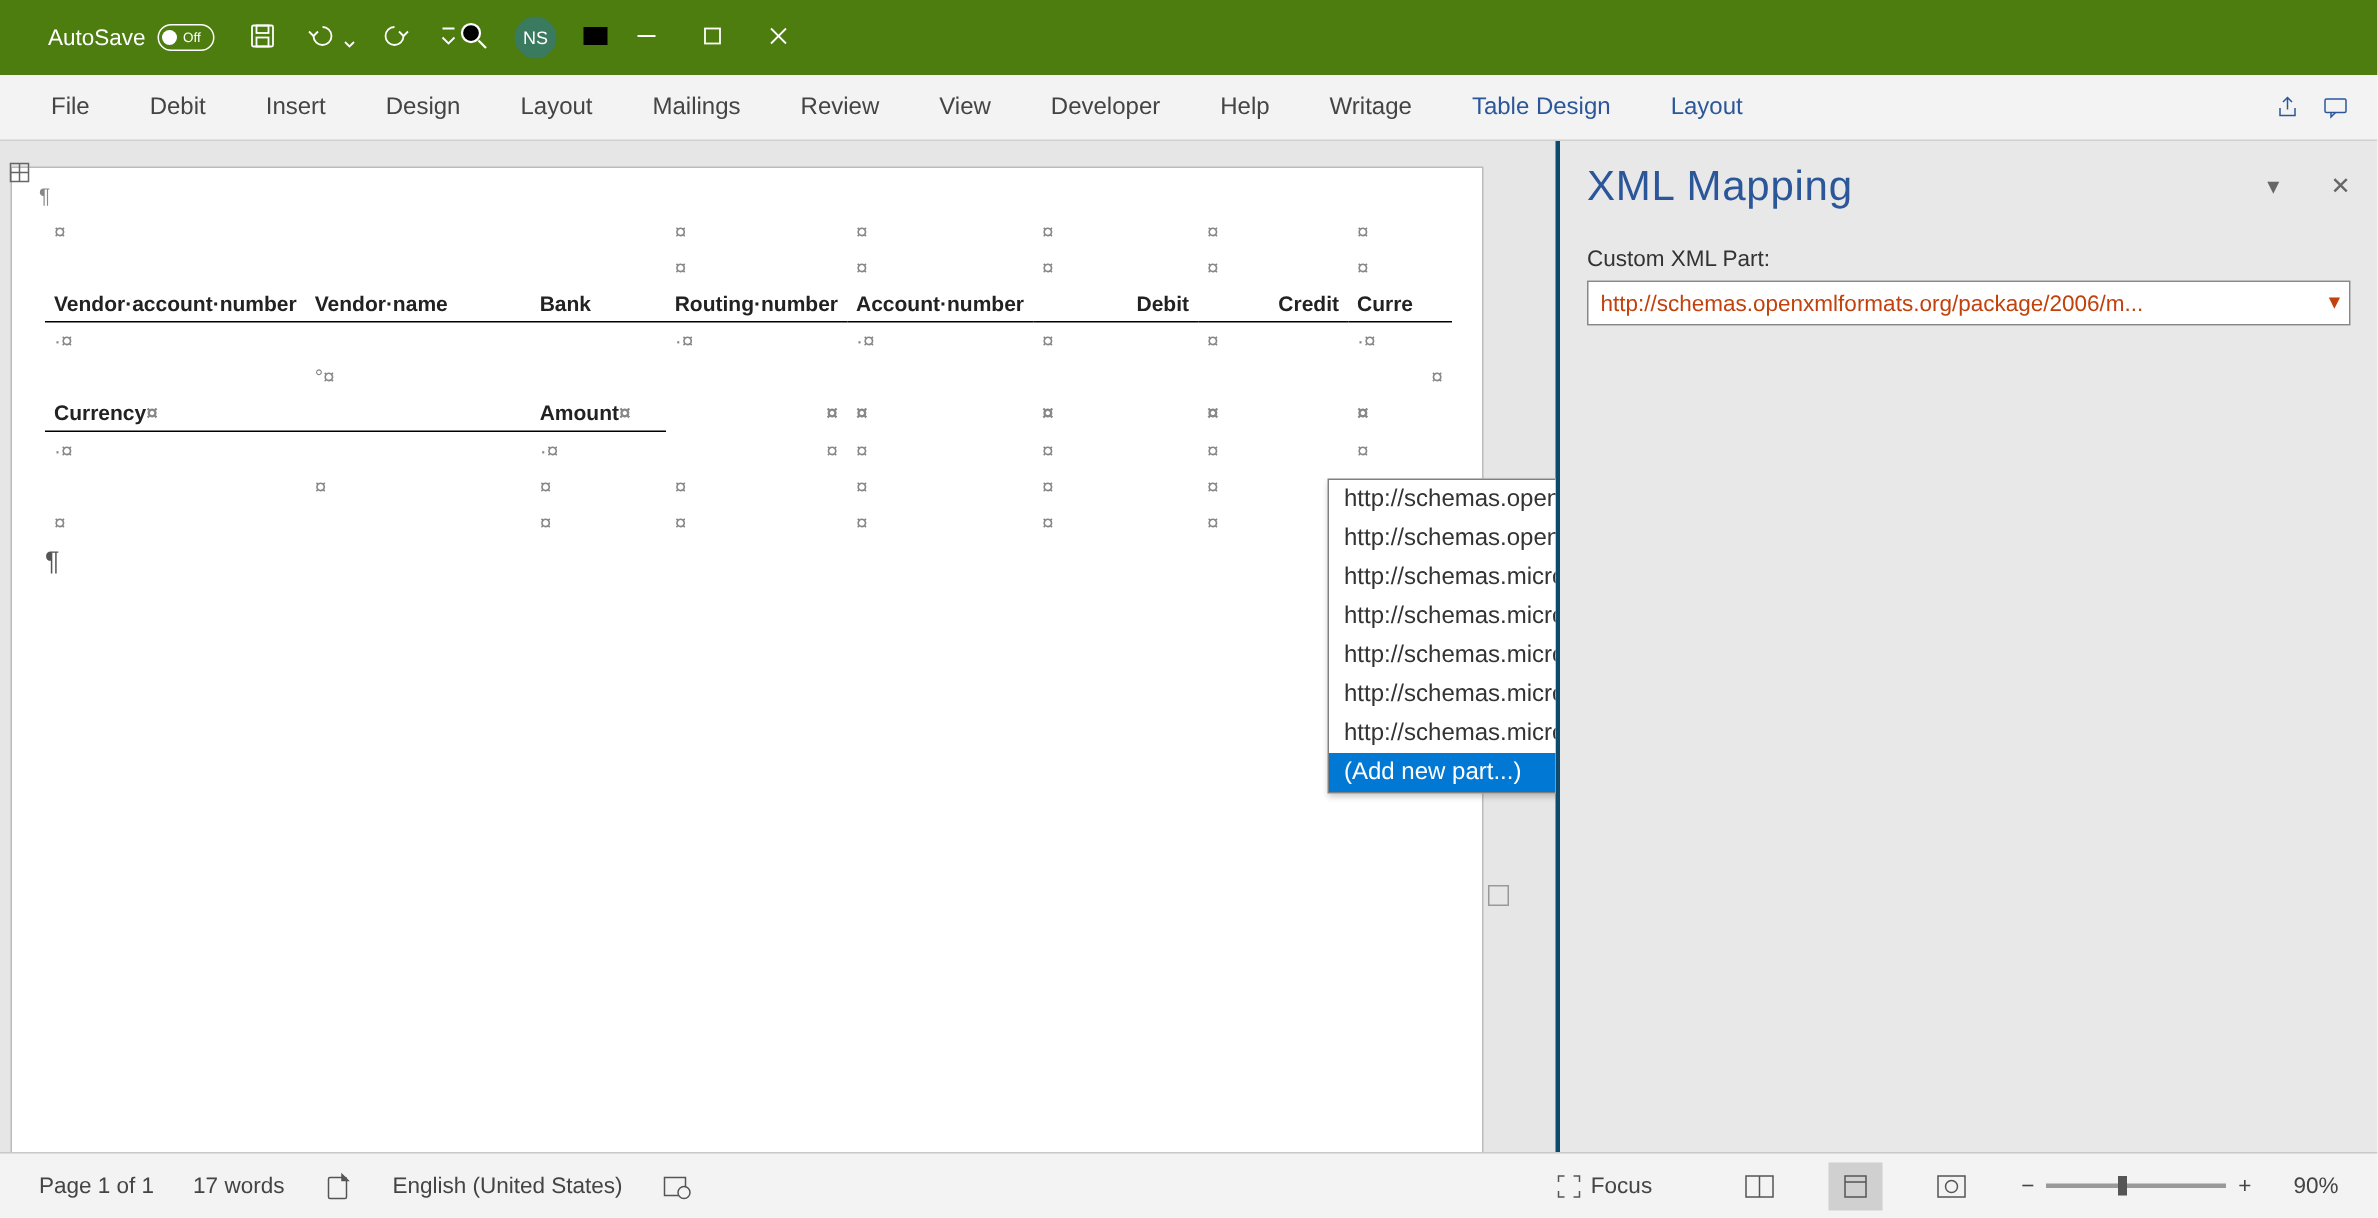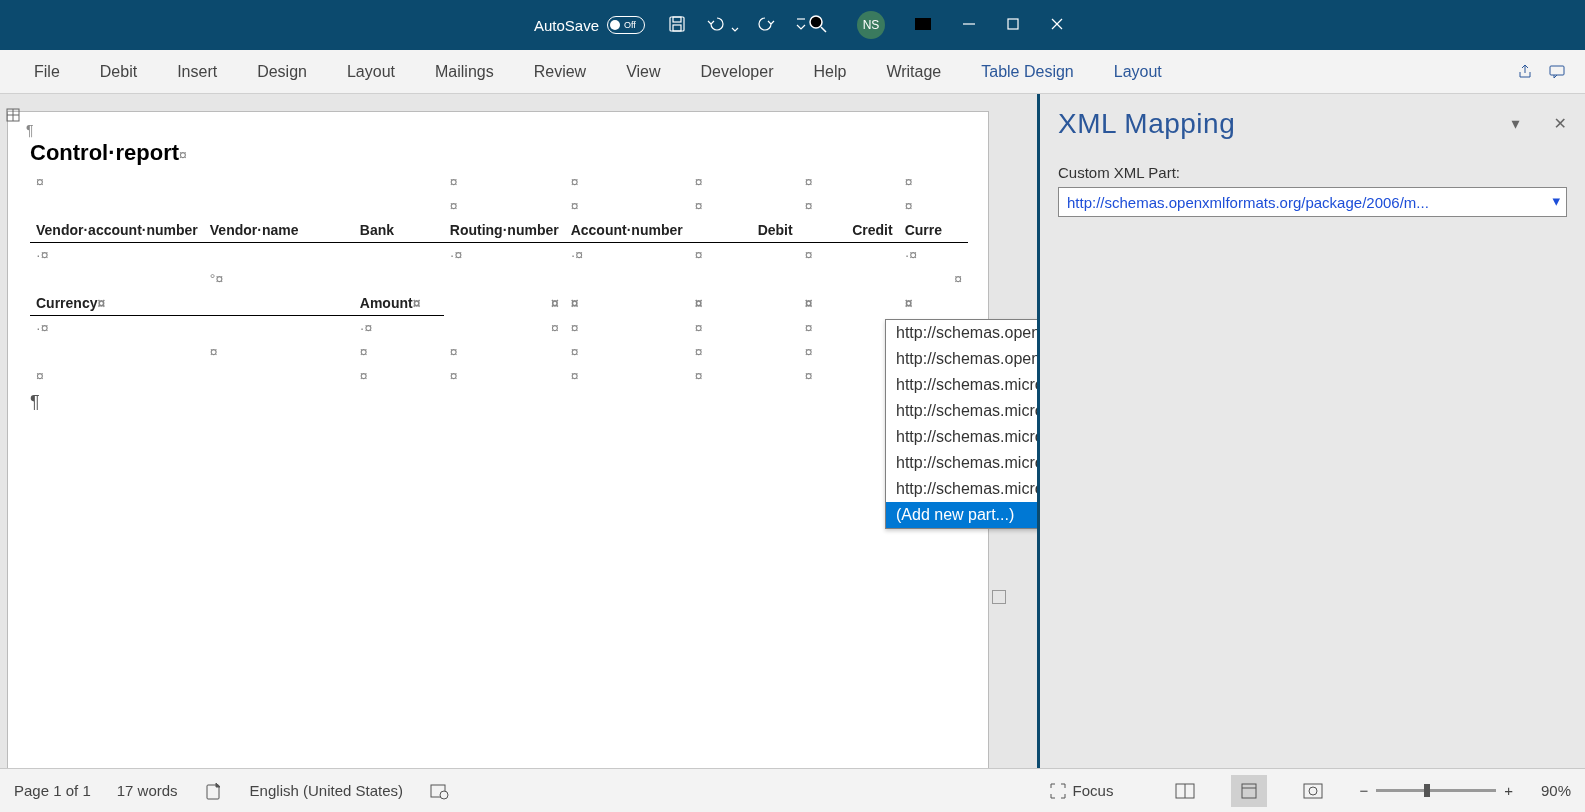--- a/index.html
+++ b/index.html
@@ -1,27 +1,27 @@
 <!DOCTYPE html>
 <html><head>
 <meta charset="utf-8">
 <style>
 * { margin:0; padding:0; box-sizing:border-box; font-family:"Segoe UI",Arial,sans-serif; }
 body { width:1585px; height:812px; background:#f3f3f3; overflow:hidden; font-size:14px; }
 
 
-.titlebar { height:50px; background:#0c4a6e; color:#fff; display:flex; align-items:center; padding:0 0;justify-content:center; }
+.titlebar { height:50px; background:#4d7c0f; color:#fff; display:flex; align-items:center; padding:0 10px; }
 .autosave { display:flex; align-items:center; gap:8px; font-size:15px; margin-left:22px; }
 .autosave-toggle { width:38px; height:18px; border:1.5px solid #fff; border-radius:10px; position:relative; display:flex; align-items:center; padding:0 2px; }
 .autosave-toggle .knob { width:10px; height:10px; border-radius:50%; background:#fff; }
 .autosave-toggle .off { font-size:9px; margin-left:4px; }
 .qat { display:flex; gap:18px; margin-left:22px; align-items:center; }
 .qat svg, .win-controls svg { stroke:#fff; fill:none; stroke-width:1.2; }
 .title-center { flex:1; text-align:center; font-size:16px; }
-.title-right { display:flex; align-items:center; gap:28px; margin-right:8px; }
+.title-right { display:flex; align-items:center; gap:16px; margin-right:8px; }
 .search-icon svg { stroke:#fff; }
 .user-badge { width:28px; height:28px; border-radius:50%; background:#3a7a5e; display:flex; align-items:center; justify-content:center; font-size:12px; color:#fff; }
 .win-controls { display:flex; gap:28px; }
 
 
 .ribbon { height:44px; background:#f3f3f3; display:flex; align-items:center; padding:0 14px; border-bottom:1px solid #d0d0d0; }
 .ribbon-tab { padding:0 20px; height:44px; display:flex; align-items:center; font-size:16px; color:#444; cursor:pointer; }
 .ribbon-tab.context { color:#2b579a; }
 .ribbon-right { margin-left:auto; display:flex; gap:4px; }
 .ribbon-btn { width:28px; height:28px; display:flex; align-items:center; justify-content:center; border:1px solid transparent; }
@@ -51,25 +51,25 @@
 }
 .dropdown-list .item { padding:4px 10px; font-size:16px; color:#333; white-space:nowrap; cursor:pointer; }
 .dropdown-list .item.selected { background:#0078d4; color:#fff; }
 
 
 .side-pane { width:548px; background:#e8e8e8; border-left:3px solid #0c4a6e; padding:14px 18px 0 18px; position:relative; }
 .side-pane h2 { font-size:28px; font-weight:400; color:#2b579a; letter-spacing:.5px; }
 .pane-icons { position:absolute; right:18px; top:20px; display:flex; gap:34px; }
 .pane-icons span { cursor:pointer; color:#666; font-size:16px; }
 .pane-label { margin-top:24px; font-size:15px; color:#333; }
-.pane-select { margin-top:6px; height:30px; background:#fff; border:1px solid #888; display:flex; align-items:center; padding:0 8px; font-size:15px; color:#1d4ed8; position:relative; }
+.pane-select { margin-top:6px; height:30px; background:#fff; border:1px solid #888; display:flex; align-items:center; padding:0 8px; font-size:15px; color:#c2410c; position:relative; }
 .pane-select .arrow { position:absolute; right:6px; top:4px; }
 
 
-.statusbar { height:44px; background:#f3f3f3; border-top:1px solid #c8c8c8; display:flex; align-items:center; padding:0 14px; font-size:15px; color:#444; }
+.statusbar { height:44px; background:#f3f3f3; border-top:1px solid #c8c8c8; display:flex; align-items:center; padding:0 26px; font-size:15px; color:#444; }
 .statusbar .sb-item { margin-right:26px; display:flex; align-items:center; gap:6px; }
 .sb-right { margin-left:auto; display:flex; align-items:center; gap:28px; }
 .view-btn { width:36px; height:32px; display:flex; align-items:center; justify-content:center; }
 .view-btn.active { background:#d0d0d0; }
 .zoom-slider { display:flex; align-items:center; gap:8px; }
 .zoom-track { width:120px; height:3px; background:#999; position:relative; }
 .zoom-thumb { position:absolute; left:48px; top:-5px; width:6px; height:13px; background:#555; }
 </style>
 </head>
 <body>
@@ -163,21 +163,20 @@
   <div class="doc-area">
     <div class="page">
       <span class="move-handle">
         <svg width="18" height="18" viewBox="0 0 18 18" fill="none">
             <rect x="3" y="3" width="12" height="12"></rect>
             <line x1="9" y1="3" x2="9" y2="15"></line>
             <line x1="3" y1="9" x2="15" y2="9"></line>
           </svg>
       </span>
       <span class="fm" style="position:absolute;left:18px;top:10px">¶</span>
-      <h1><span>Control·report</span><span class="fm">¤</span></h1>
 
       <table class="doc-table">
         <tbody>
             <tr>
               <td colspan="2"><span class="cell-mark">¤</span></td>
               <td></td>
               <td><span class="cell-mark">¤</span></td>
               <td><span class="cell-mark">¤</span></td>
               <td><span class="cell-mark">¤</span></td>
               <td><span class="cell-mark">¤</span></td>

